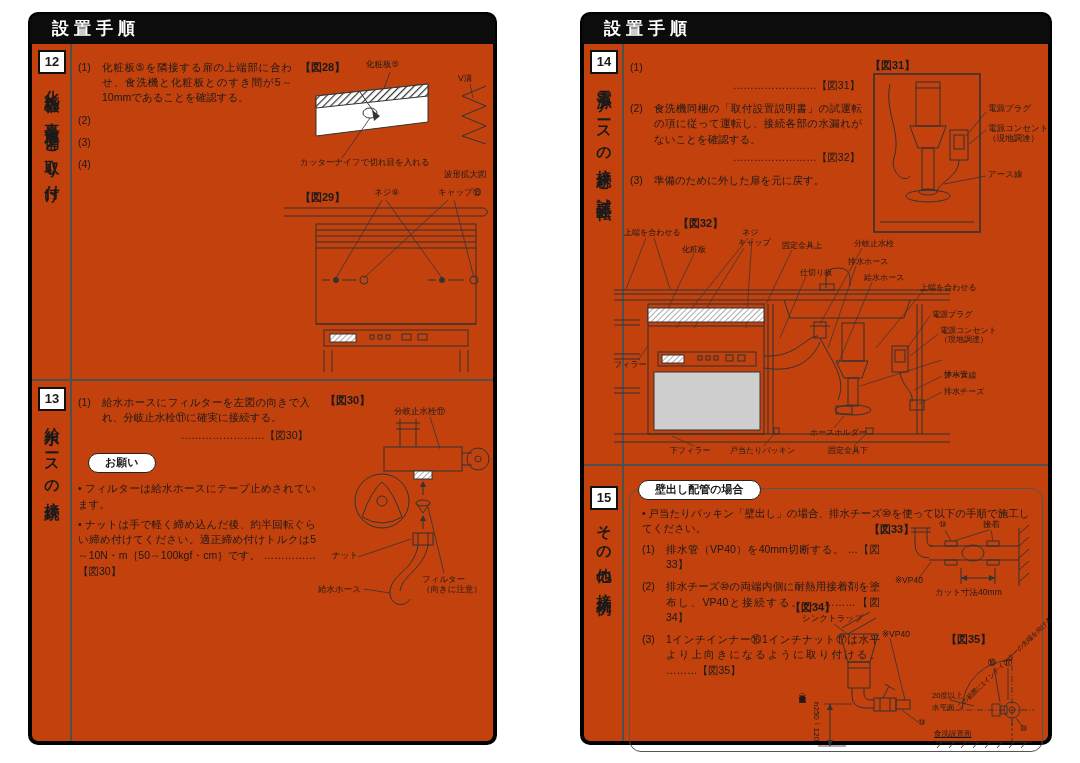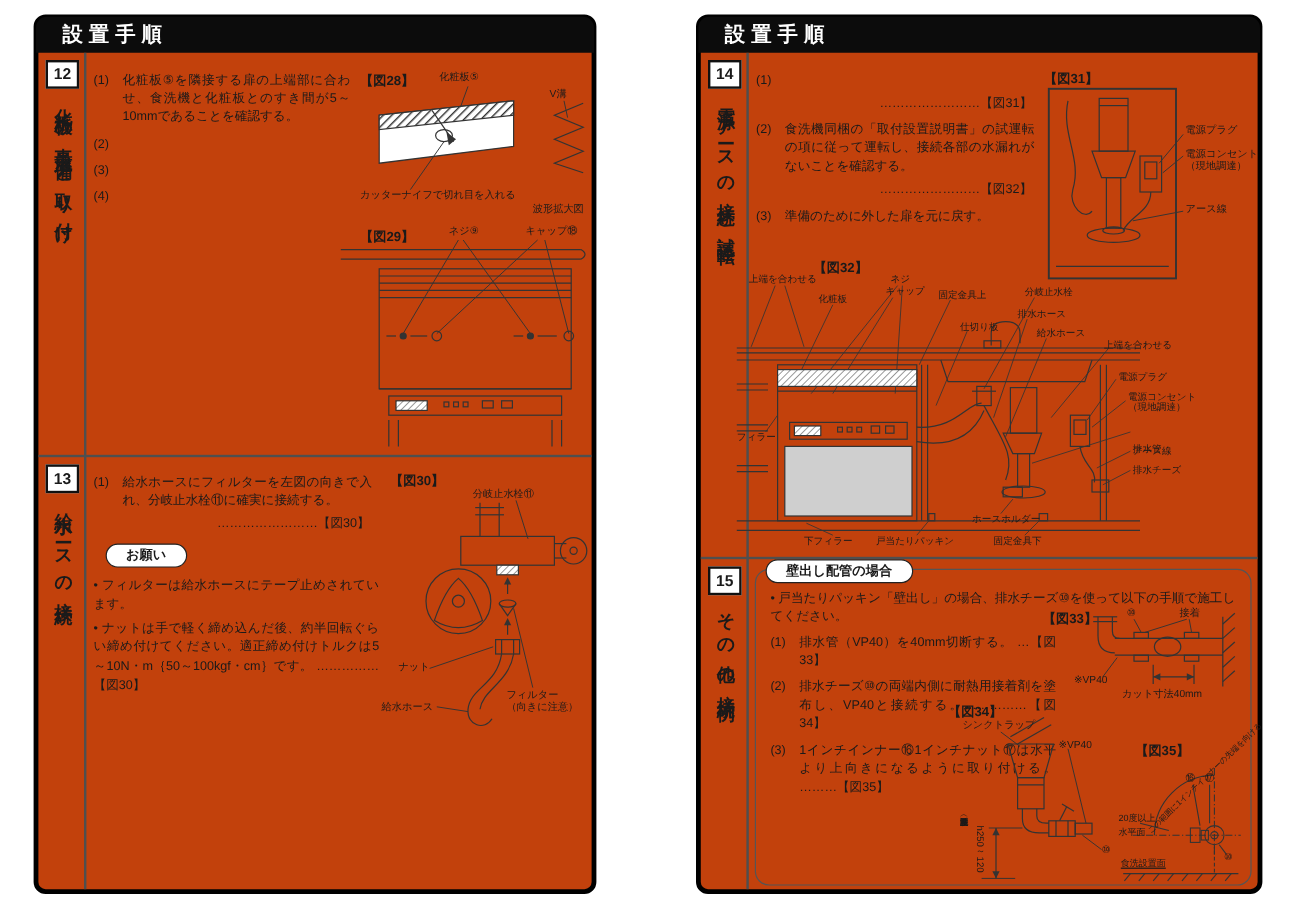--- a/index.html
+++ b/index.html
@@ -354,21 +354,21 @@
       <span class="fl fl2" style="left:330px;top:143px">アース線</span>
       <span class="fl fl2" style="left:330px;top:159px">排水チーズ</span>
       <span class="fl fl2" style="left:0;top:132px">フィラー</span>
       <span class="fl fl2" style="left:196px;top:200px">ホースホルダー</span>
       <span class="fl fl2" style="left:56px;top:218px">下フィラー</span>
       <span class="fl fl2" style="left:116px;top:218px">戸当たりパッキン</span>
       <span class="fl fl2" style="left:214px;top:218px">固定金具下</span>
     </div>
   </div>
 
-  <div class="sec" style="top:450px;height:240px">
+  <div class="sec" style="top:464px;height:240px">
     <div class="numbox" style="left:6px;top:6px">15</div>
     <div class="vtitle" style="top:34px">その他の接続例</div>
 
     <div class="rbox" style="left:45px;top:8px;width:412px;height:262px"></div>
     <div class="pill" style="left:54px;top:0">壁出し配管の場合</div>
     <div class="intro" style="left:58px;top:26px;width:392px">• 戸当たりパッキン「壁出し」の場合、排水チーズ⑩を使って以下の手順で施工してください。</div>
 
     <div class="steps" style="left:58px;top:62px;width:238px">
       <div class="step">
           <span class="sno">(1)</span>

